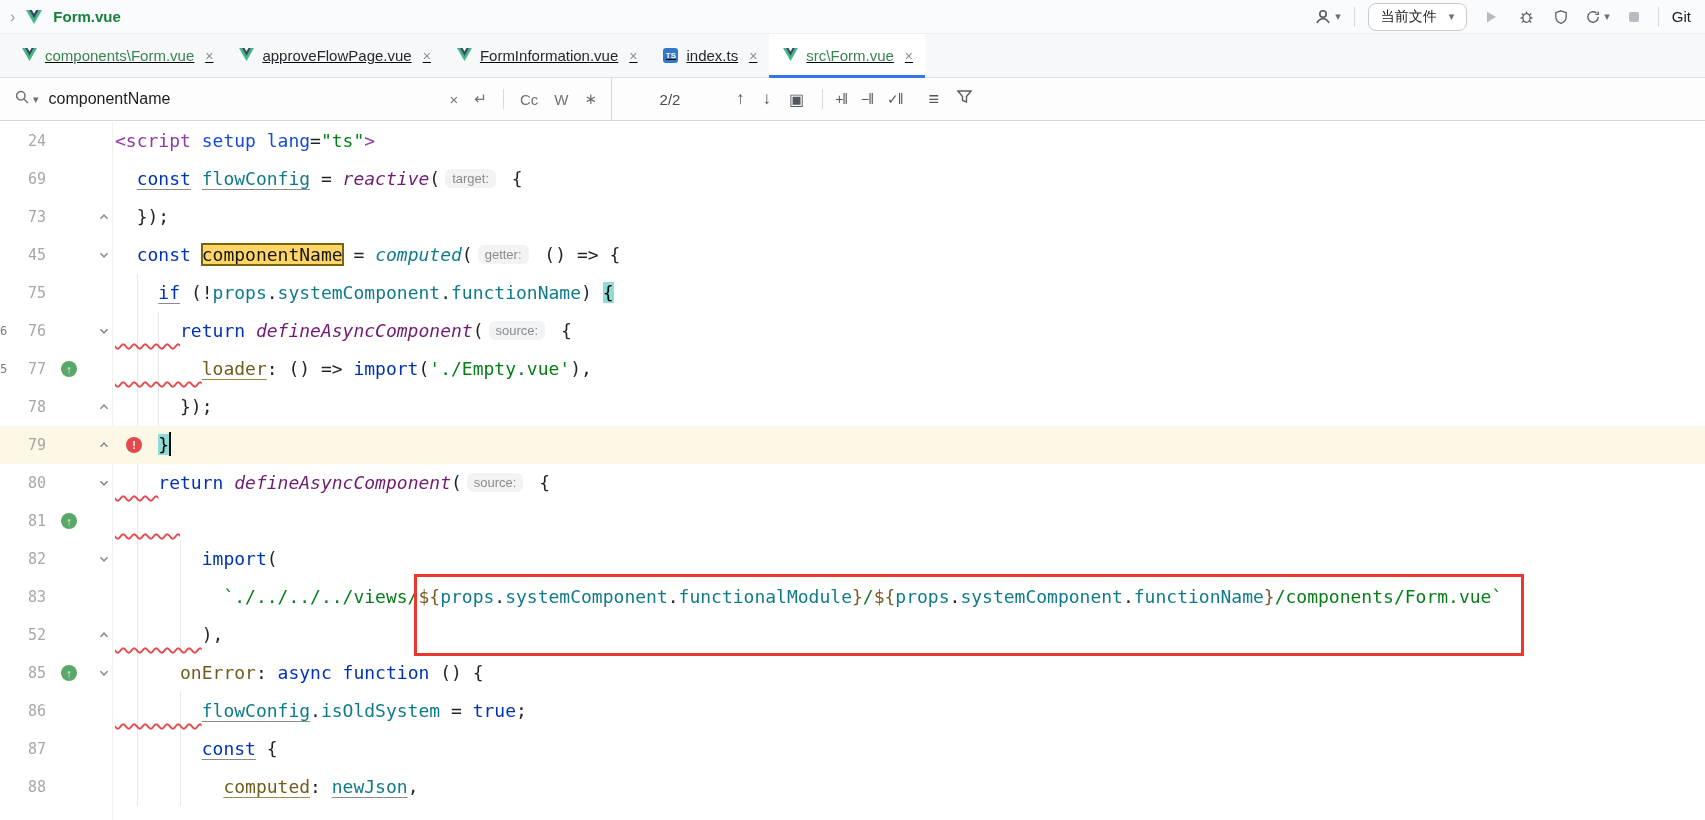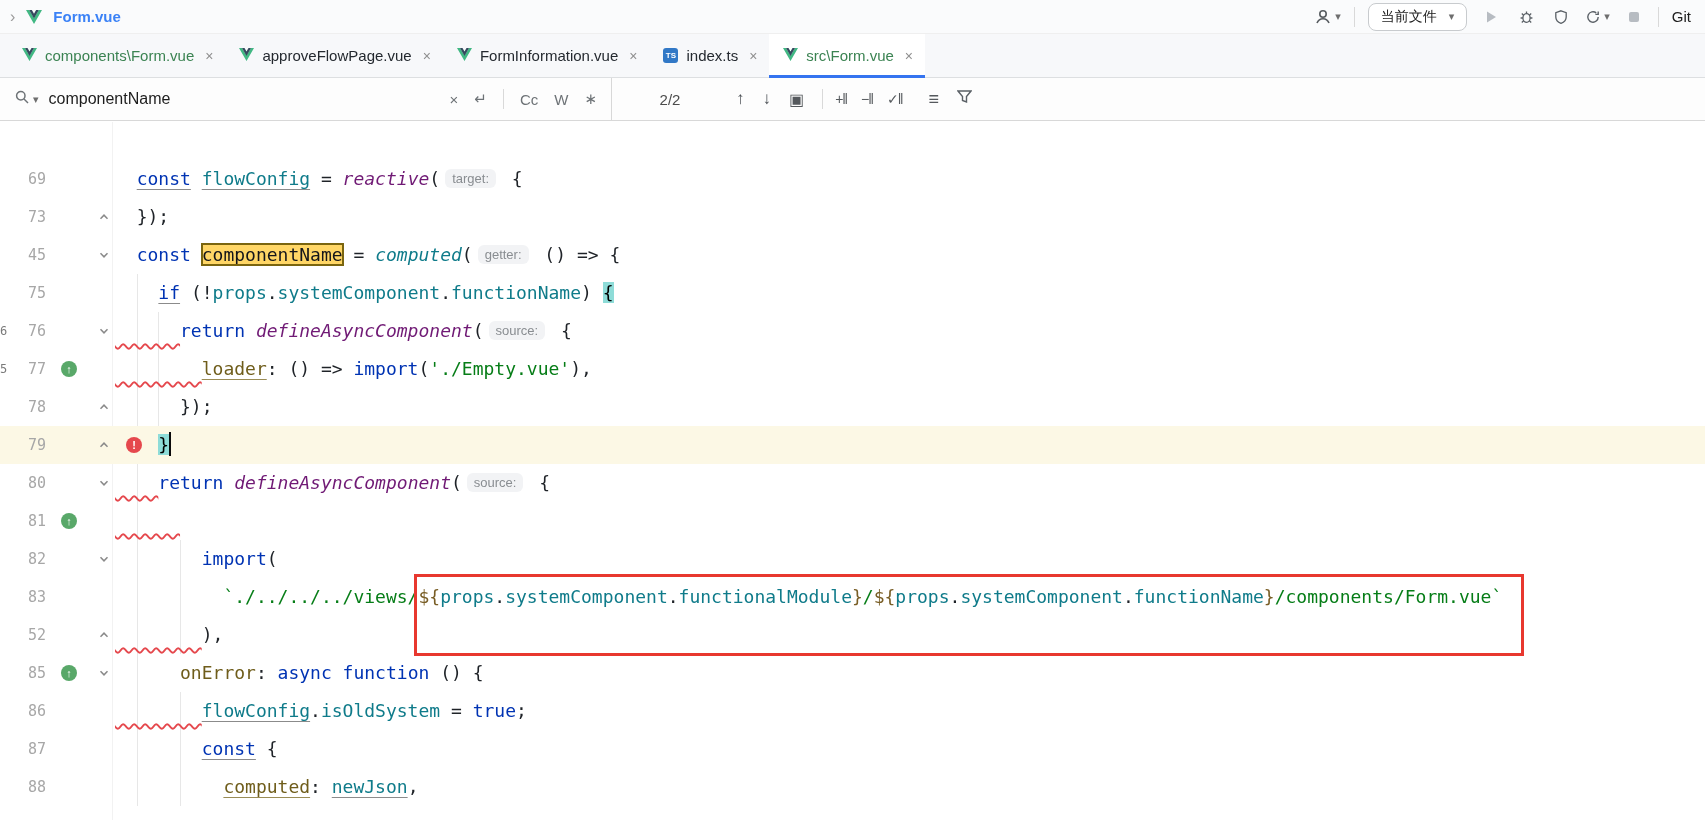--- a/index.html
+++ b/index.html
@@ -5,34 +5,34 @@
 <style>
   * { box-sizing: border-box; margin: 0; padding: 0; }
   html,body { width:1705px; height:820px; overflow:hidden; background:#fff;
               font-family:"Liberation Sans", sans-serif; position:relative; }
 
   
   .titlebar { position:absolute; top:0; left:0; right:0; height:34px;
               background:#FAFBFC; border-bottom:1px solid #EFEFEF;
               display:flex; align-items:center; padding:0 8px; }
   .tb-chevron { color:#9B9B9B; font-size:16px; margin:0 8px 0 2px; }
-  .tb-title { font-size:15px; font-weight:700; color:#3b82f6; margin-left:8px; }
+  .tb-title { font-size:15px; font-weight:700; color:#15803d; margin-left:8px; }
   .tb-right { margin-left:auto; display:flex; align-items:center; gap:13px; padding-right:6px; }
   .icon-btn { display:flex; align-items:center; justify-content:center; height:26px; min-width:22px; }
   .vdiv { width:1px; height:20px; background:#D9D9D9; }
   .caret-down { color:#6E6E6E; font-size:11px; margin-left:3px; }
   .runconfig-btn { display:flex; align-items:center; gap:9px; border:1px solid #C8CBCE;
                    border-radius:8px; padding:4px 12px; font-size:14px; color:#1A1A1A; background:#FFFFFF; }
   .git-label { font-size:15px; color:#202020; }
 
   
   .tabbar { position:absolute; top:34px; left:0; right:0; height:44px; background:#F7F8FA;
             border-bottom:1px solid #DDDFE1; display:flex; align-items:stretch; padding-left:8px; }
   .tab { display:flex; align-items:center; gap:8px; padding:0 12px 0 14px;
-         font-size:15px; position:relative; }
+         font-size:15px; position:relative;text-decoration:underline; }
   .tab .lbl { color:#24292F; }
   .tab.added .lbl { color:#3B8352; }
   .tab.active { background:#FFFFFF; }
   .tab.active::after { content:""; position:absolute; left:0; right:0; bottom:-1px; height:3px; background:#3574F0; }
   .tab-close { color:#8E8E8E; font-size:14px; margin-left:3px; }
   .ts-ic { width:15px; height:15px; background:#3178C6; color:#fff; font-size:8px; font-weight:bold;
            border-radius:3px; display:flex; align-items:center; justify-content:center; }
 
   
   .searchbar { position:absolute; top:78px; left:0; right:0; height:43px; background:#FDFDFD;
@@ -230,20 +230,21 @@
   </div>
 </div>
 
 <div class="editor">
   <div class="gutter-sep"></div>
   <div class="guide" style="left:137px; top:152px; height:532px;"></div>
   <div class="guide" style="left:158px; top:190px; height:114px;"></div>
   <div class="guide" style="left:180px; top:418px; height:114px;"></div>
   <div class="guide" style="left:180px; top:570px; height:114px;"></div>
   <div id="code-lines">
+      <div class="row" style="top: 0px;"><div class="ln">24</div><div class="code"><span class="tok-tag">&lt;script</span><span class="tok-pl"> </span><span class="tok-attr">setup</span><span class="tok-pl"> </span><span class="tok-attr">lang</span><span class="tok-pl">=</span><span class="tok-str">"ts"</span><span class="tok-tag">&gt;</span></div></div>
       <div class="row" style="top: 38px;"><div class="ln">69</div><div class="code"><span class="tok-pl">  </span><span class="tok-kwu">const</span><span class="tok-pl"> </span><span class="tok-varu">flowConfig</span><span class="tok-pl"> = </span><span class="tok-fn">reactive</span><span class="tok-pl">(</span><span class="tok-hint">target:</span><span class="tok-pl"> {</span></div></div>
       <div class="row" style="top: 76px;"><div class="ln">73</div><div class="fold" style="transform: rotate(180deg);"><svg width="12" height="12" viewBox="0 0 12 12">
             <path d="M2.5 4.2l3.5 3.6 3.5-3.6" fill="none" stroke="#8A8A8A" stroke-width="1.5"></path>
           </svg></div><div class="code"><span class="tok-pl">  });</span></div></div>
       <div class="row" style="top: 114px;"><div class="ln">45</div><div class="fold"><svg width="12" height="12" viewBox="0 0 12 12">
             <path d="M2.5 4.2l3.5 3.6 3.5-3.6" fill="none" stroke="#8A8A8A" stroke-width="1.5"></path>
           </svg></div><div class="code"><span class="tok-pl">  </span><span class="tok-kw">const</span><span class="tok-pl"> </span><span class="tok-hit">componentName</span><span class="tok-pl"> = </span><span class="tok-fnt">computed</span><span class="tok-pl">(</span><span class="tok-hint">getter:</span><span class="tok-pl"> () =&gt; {</span></div></div>
       <div class="row" style="top: 152px;"><div class="ln">75</div><div class="code"><span class="tok-pl">    </span><span class="tok-kwu">if</span><span class="tok-pl"> (!</span><span class="tok-var">props</span><span class="tok-pl">.</span><span class="tok-prop">systemComponent</span><span class="tok-pl">.</span><span class="tok-prop">functionName</span><span class="tok-pl">) </span><span class="tok-bracehl">{</span></div></div>
       <div class="row" style="top: 190px;"><div class="ln">76</div><div class="fold"><svg width="12" height="12" viewBox="0 0 12 12">
             <path d="M2.5 4.2l3.5 3.6 3.5-3.6" fill="none" stroke="#8A8A8A" stroke-width="1.5"></path>

